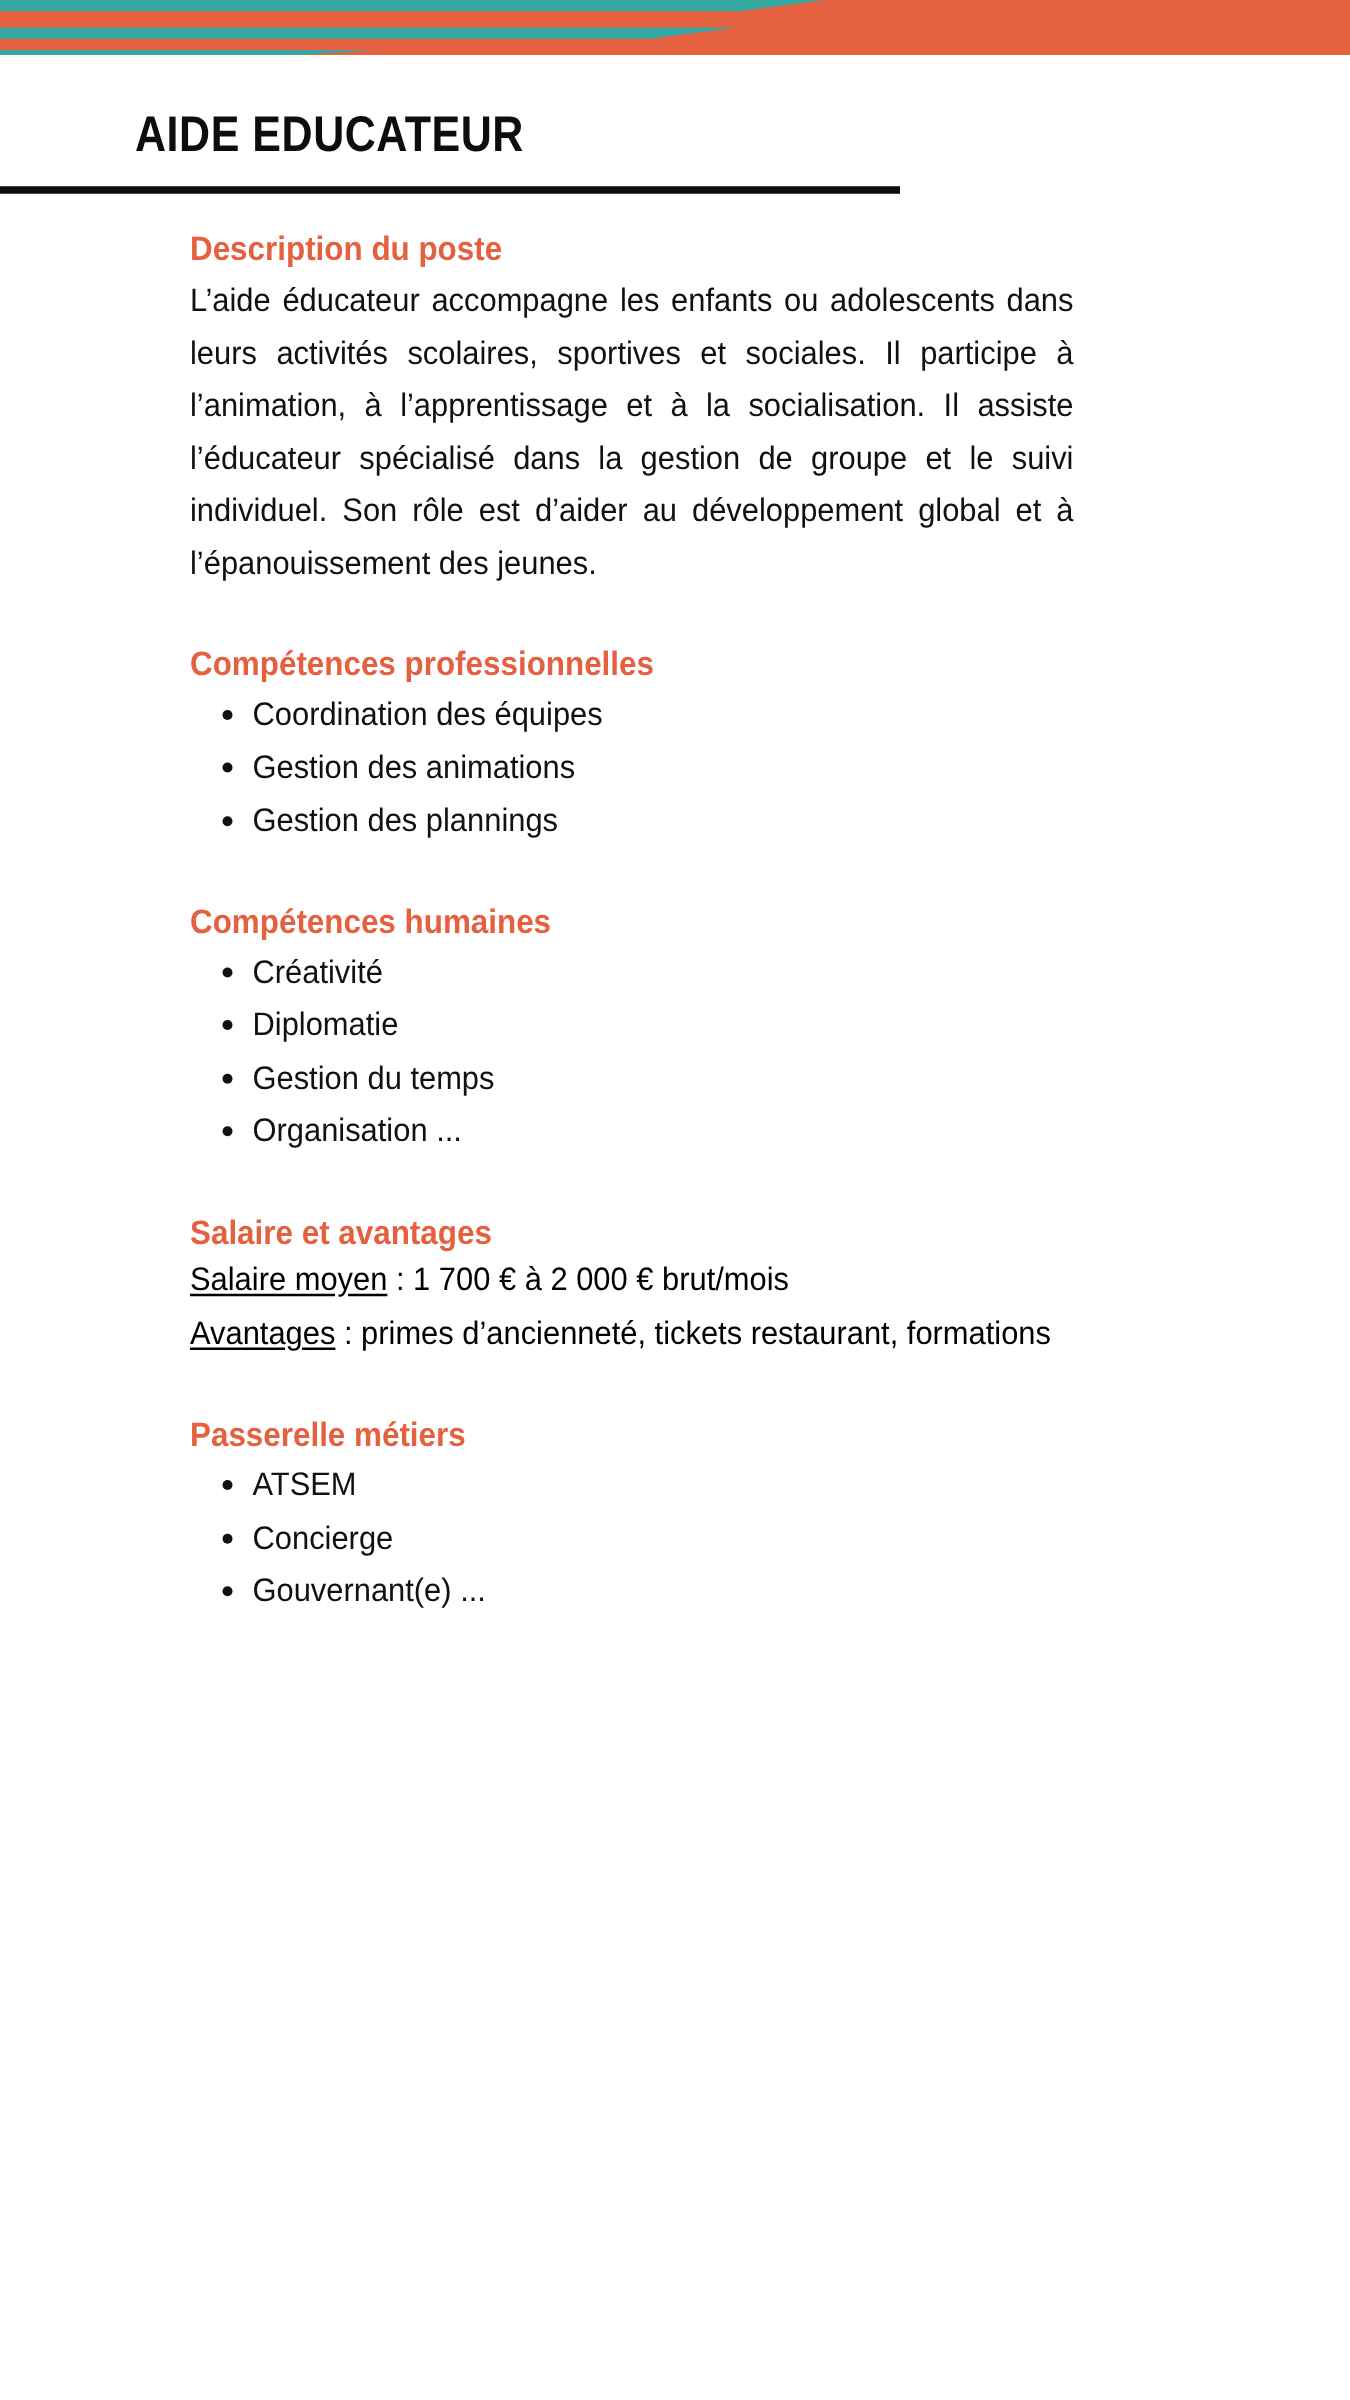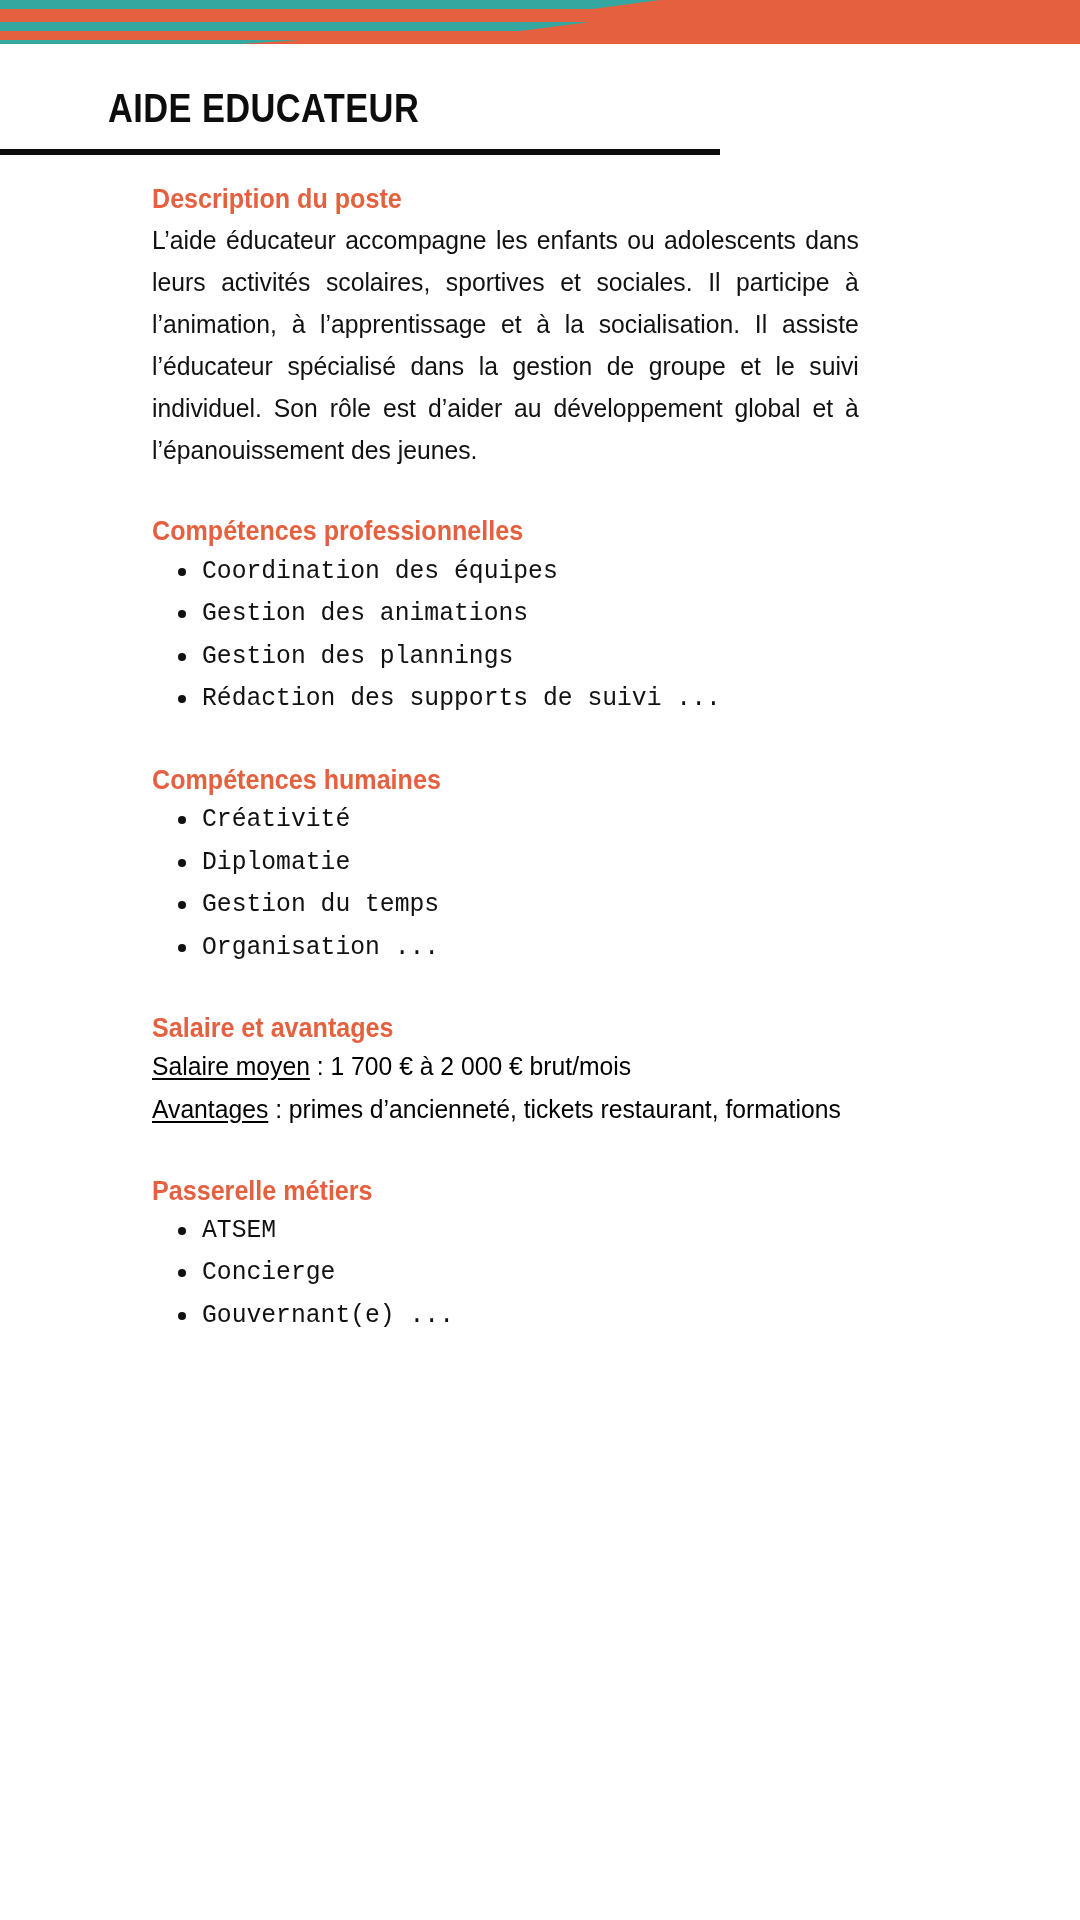--- a/index.html
+++ b/index.html
@@ -91,21 +91,21 @@
     width: 744px;
     margin-top: 4px;
   }
 
   .bullets {
     list-style: none;
     margin: 2px 0 0 0;
     padding: 0;
   }
   .bullets li {
-    font-family: Liberation Mono, monospace;
+    font-family: Liberation Sans, sans-serif;
     font-size: 26px;
     line-height: 42.5px;
     color: #111111;
     position: relative;
     padding-left: 50px;
   }
   .bullets li .bullet-dot {
     position: absolute;
     left: 26px;
     top: 18px;
@@ -179,24 +179,20 @@
           <span class="bullet-dot"></span>
           <span class="bullet-label">Coordination des équipes</span>
         </li>
         <li>
           <span class="bullet-dot"></span>
           <span class="bullet-label">Gestion des animations</span>
         </li>
         <li>
           <span class="bullet-dot"></span>
           <span class="bullet-label">Gestion des plannings</span>
-        </li>
-        <li>
-          <span class="bullet-dot"></span>
-          <span class="bullet-label">Rédaction des supports de suivi ...</span>
         </li>
       </ul>
     </div>
 
     <div class="gap-lg"></div>
 
     <div class="section">
       <div class="section-heading">Compétences humaines</div>
       <ul class="bullets">
         <li>

